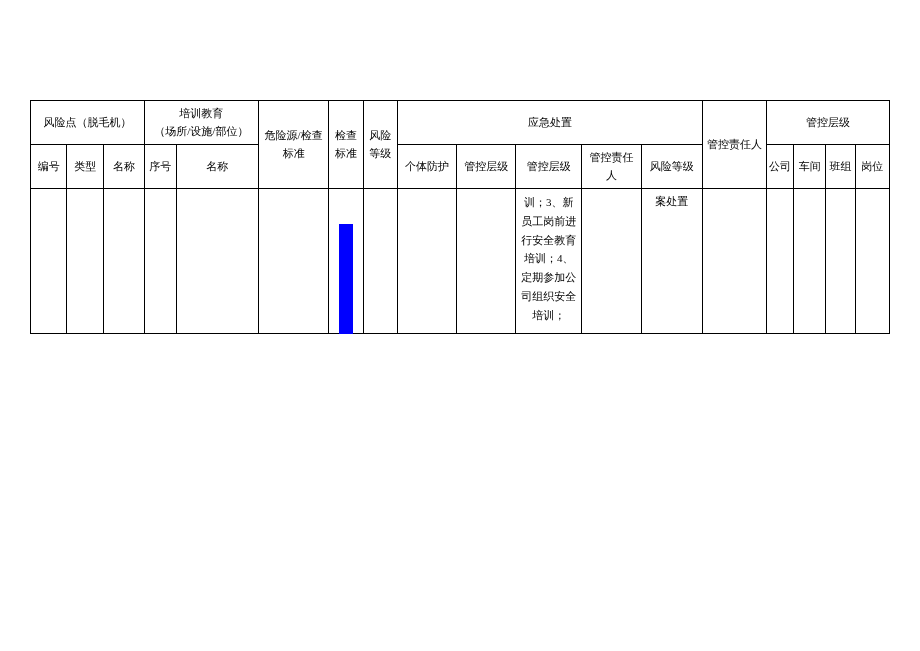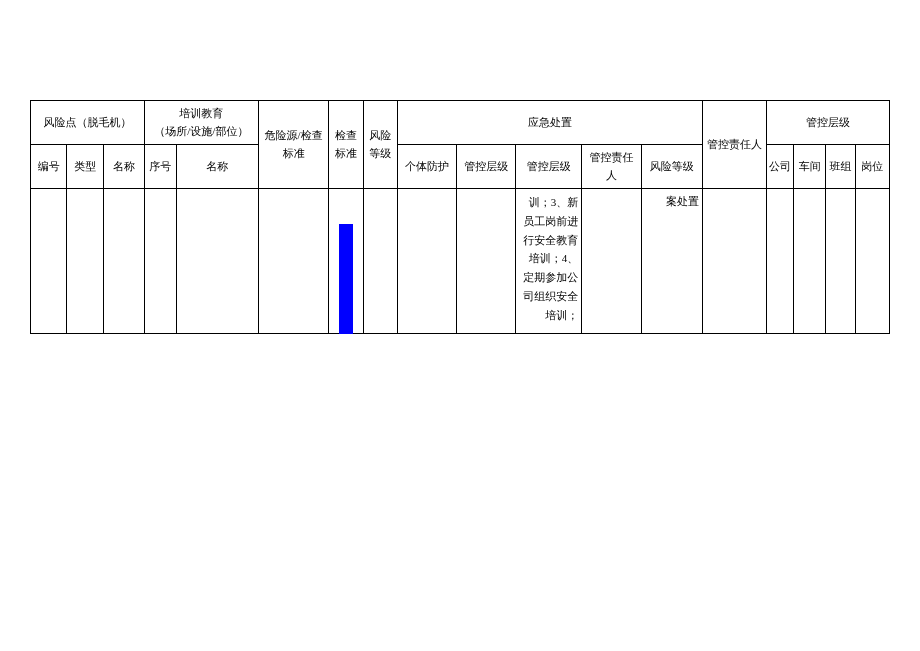--- a/index.html
+++ b/index.html
@@ -23,21 +23,21 @@
       vertical-align: middle;
       padding: 4px 2px;
       font-weight: normal;
       line-height: 1.6;
     }
     .header-row td { height: 28px; }
     .sub-header td { height: 28px; }
     .body-row td {
       vertical-align: top;
       height: 145px;
-      text-align: right;
+      text-align: center;
       padding: 4px 3px;
     }
     .blue-cell {
       background: #0000ff;
     }
     .training-text {
       line-height: 1.7;
     }
   </style>
 </head>

